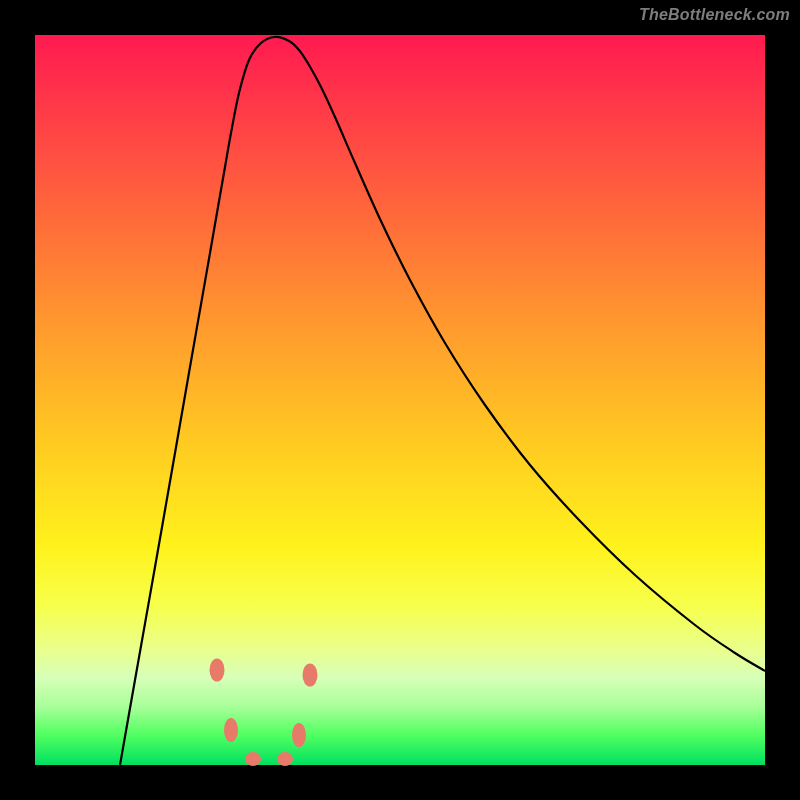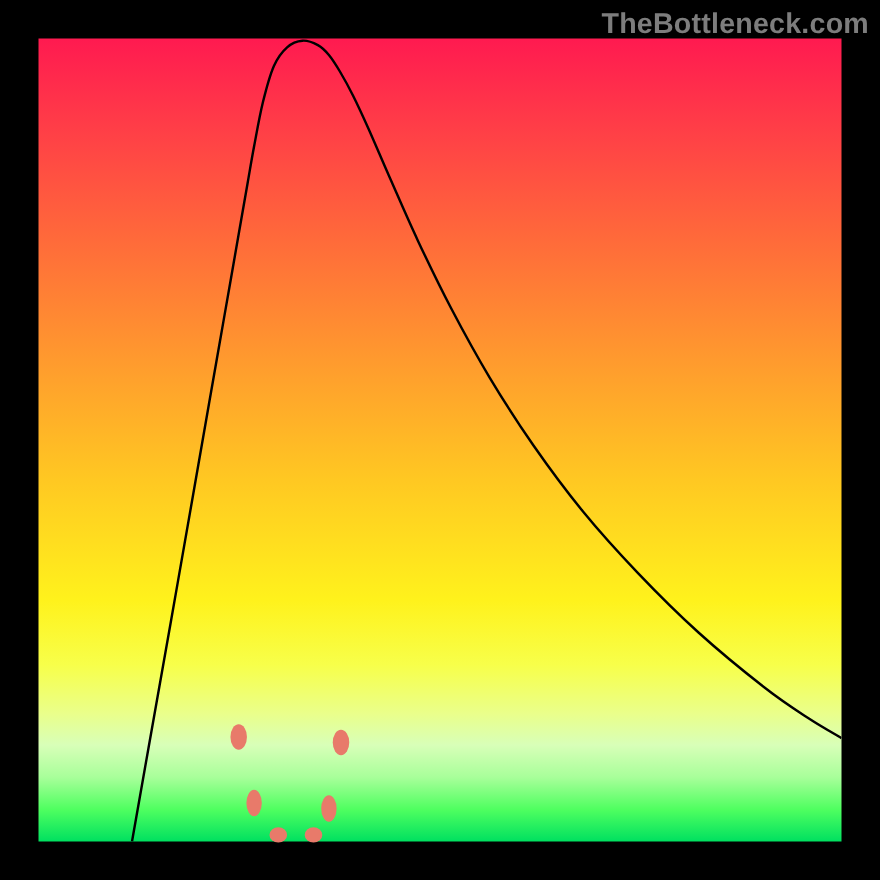--- a/index.html
+++ b/index.html
@@ -50,24 +50,25 @@
     position: absolute;
     background: #e87a6a;
     border-radius: 50% / 50%;
     transform: translate(-50%, -50%);
   }
   .watermark {
     position: absolute;
     top: 6px;
     right: 10px;
     font-family: Arial, Helvetica, sans-serif;
-    font-size: 26px;
+    font-size: 16px;
     font-weight: 600;
     color: #7d7d7d;
     letter-spacing: 0.2px;
+    font-style: italic;
   }
   .bottom-strip {
     position: absolute;
     left: 35px;
     top: 765px;
     width: 730px;
     height: 0px;
   }
 </style>
 </head>

